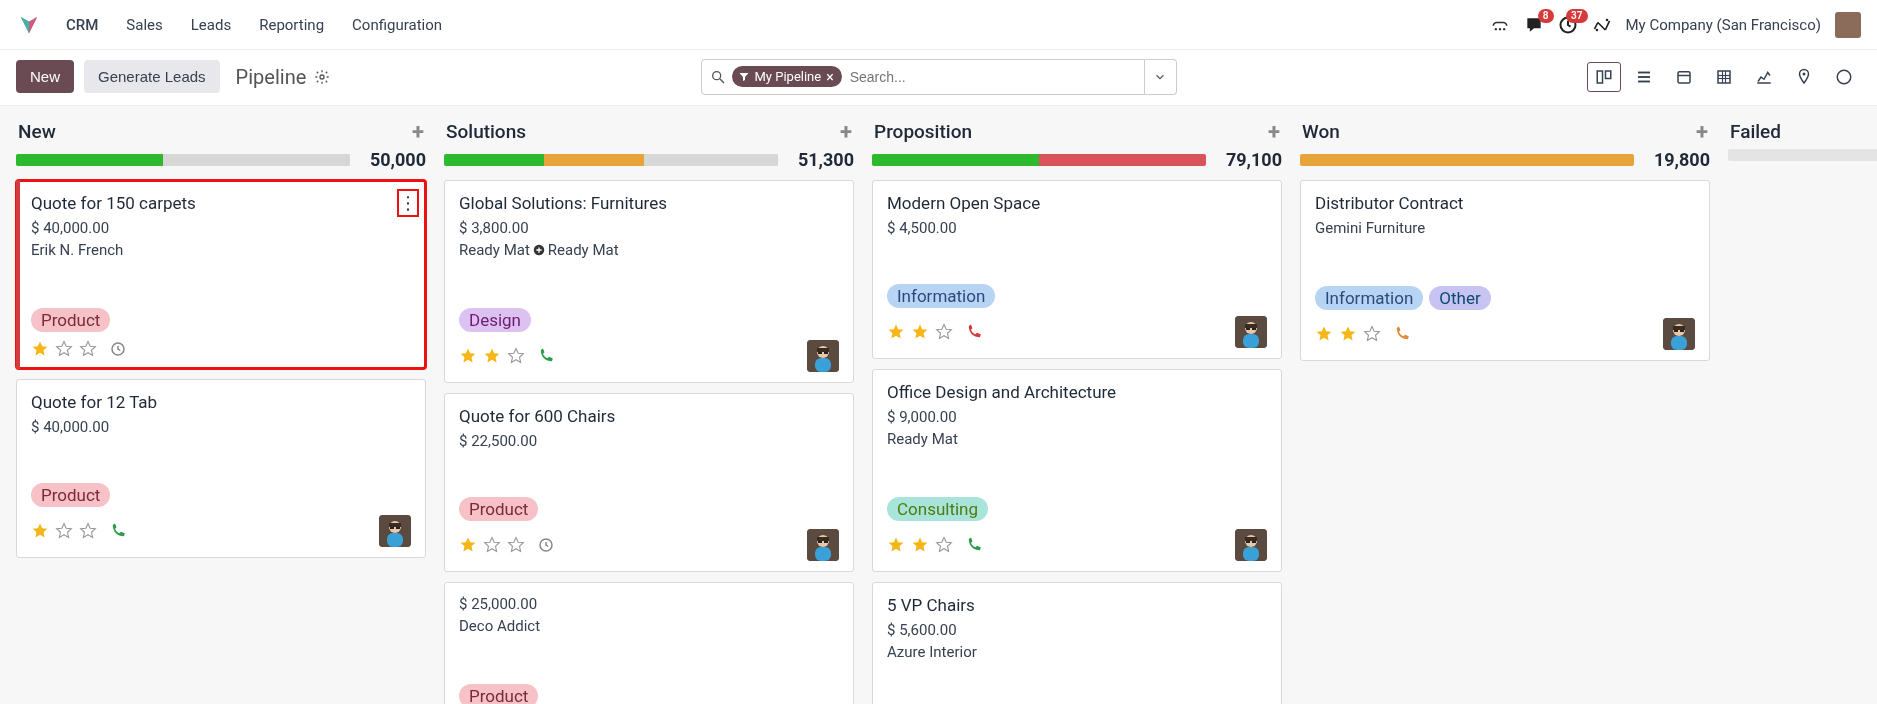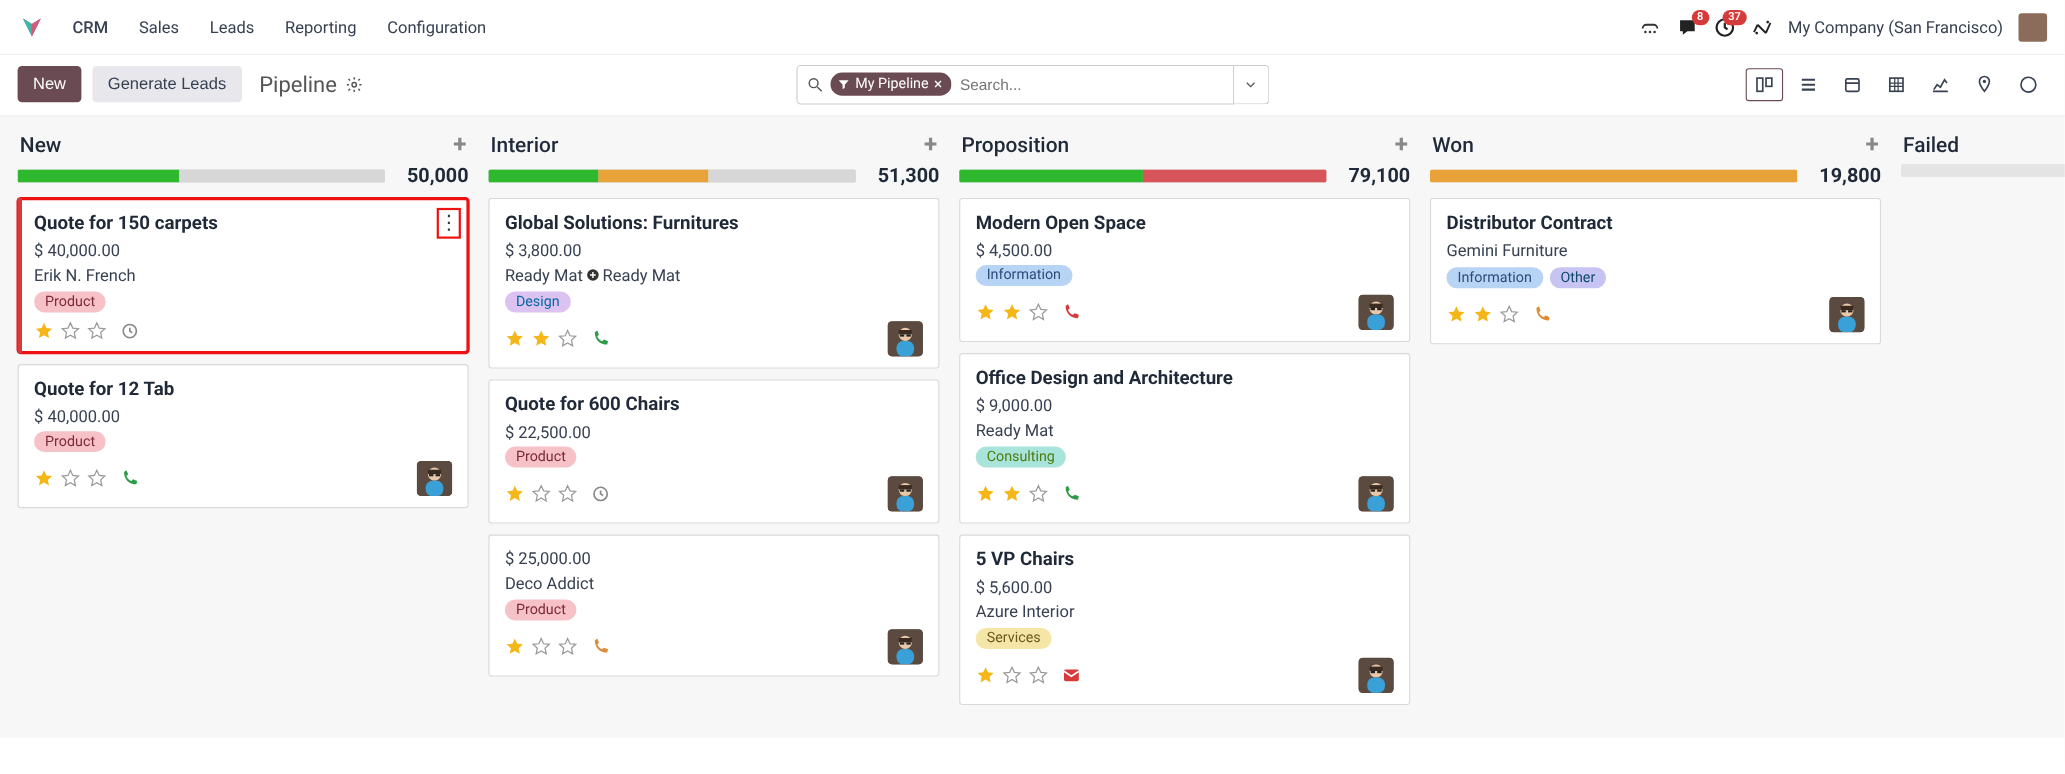--- a/index.html
+++ b/index.html
@@ -17,21 +17,21 @@
   .company-label { font-size: 15px; color: #374151; cursor: pointer; }
   .avatar-top { width: 26px; height: 26px; border-radius: 3px; background: #8b6b5a; }
 
   
   .controlbar { display: flex; align-items: center; padding: 10px 16px 12px; gap: 10px; position: relative; }
   .btn-new { background: #6b4b53; color: #fff; border: none; padding: 8px 14px; border-radius: 4px; font-size: 15px; cursor: pointer; font-weight: 500; }
   .btn-gen { background: #e8e8ec; color: #374151; border: none; padding: 8px 14px; border-radius: 4px; font-size: 15px; cursor: pointer; }
   .breadcrumb { font-size: 20px; color: #555; margin-left: 6px; display: flex; align-items: center; gap: 8px; }
   .gear-small { width: 16px; height: 16px; cursor: pointer; }
   .search-wrap { position: absolute; left: 50%; transform: translateX(-50%); display: flex; align-items: center; }
-  .search-box { display: flex; align-items: center; border: 1px solid #ccc; border-radius: 4px 0 0 4px; height: 36px; padding: 0 8px; width: 398px; background: #fff; }
+  .search-box { display: flex; align-items: center; border: 1px solid #ccc; border-radius: 4px 0 0 4px; height: 36px; padding: 0 8px; width: 444px; background: #fff; }
   .search-icon { width: 16px; height: 16px; margin-right: 6px; color: #666; }
   .filter-chip { display: inline-flex; align-items: center; background: #6b4b53; color: #fff; border-radius: 12px; padding: 3px 8px 3px 6px; font-size: 13px; gap: 5px; }
   .filter-chip .x { cursor: pointer; font-size: 14px; line-height: 1; color: #fff; }
   .search-input { border: none; outline: none; flex: 1; font-size: 14px; padding-left: 8px; }
   .search-drop { border: 1px solid #ccc; border-left: none; height: 36px; width: 32px; display: flex; align-items: center; justify-content: center; border-radius: 0 4px 4px 0; cursor: pointer; background: #fff; }
   .view-switch { margin-left: auto; display: flex; gap: 6px; align-items: center; }
   .view-btn { border: 1px solid transparent; padding: 5px 7px; border-radius: 3px; cursor: pointer; display: inline-flex; background: #fff; }
   .view-btn.active { border-color: #6b4b53; }
   .view-btn svg, .view-btn span.glyph { width: 18px; height: 18px; display: block; color: #374151; }
 
@@ -43,27 +43,27 @@
   .col-plus { font-size: 22px; color: #888; cursor: pointer; font-weight: 700; line-height: 1; }
   .col-sub { display: flex; align-items: center; justify-content: space-between; margin-bottom: 10px; }
   .progress { height: 12px; flex: 1; display: flex; border-radius: 2px; overflow: hidden; margin-right: 20px; background: #d7d7d7; }
   .prog-seg { height: 100%; }
   .col-amount { font-size: 18px; font-weight: 700; color: #1f2937; }
   
   
   .card { background: #fff; border: 1px solid #d9d9d9; border-radius: 3px; padding: 12px 14px 10px; margin-bottom: 10px; position: relative; }
   .card.selected { outline: 3px solid #e11; outline-offset: -2px; }
   .card.selected::before { content: ""; position: absolute; left: -1px; top: -1px; bottom: -1px; width: 4px; background: #d63b3b; }
-  .card-title { font-size: 17px; font-weight: 700; margin-bottom: 6px; }
+  .card-title { font-size: 17px; font-weight: 400; margin-bottom: 6px; }
   .card-amount { font-size: 15px; color: #374151; margin-bottom: 4px; }
   .card-sub { font-size: 15px; color: #374151; margin-bottom: 6px; display: flex; align-items: center; gap: 2px; }
   .tag-row { display: flex; gap: 6px; margin-bottom: 8px; flex-wrap: wrap; }
-  .tag { border-radius: 12px; padding: 2px 10px; font-size: 13px; }
+  .tag { border-radius: 12px; padding: 2px 10px; font-size: 17px; margin-top: 43px; }
   .tag.product { background: #f6c1c7; color: #7a2a38; }
-  .tag.design { background: #dcc2f0; color: #0369a1; }
+  .tag.design { background: #dcc2f0; color: #701a75; }
   .tag.info { background: #b8d4f5; color: #2a4b7a; }
   .tag.other { background: #c7c3f3; color: #0c4a6e; }
   .tag.consulting { background: #a8e4da; color: #4d7c0f; }
   .tag.services { background: #f5e6a8; color: #6a5a1a; }
   .card-foot { display: flex; align-items: center; justify-content: space-between; }
   .foot-left { display: flex; align-items: center; gap: 6px; }
   .star { width: 18px; height: 18px; cursor: pointer; }
   .star.filled { color: #f5b717; }
   .star.empty { color: #999; }
   .extra-icon { width: 18px; height: 18px; margin-left: 6px; display: inline-flex; align-items: center; justify-content: center; cursor: pointer; }
@@ -309,21 +309,21 @@
               <rect x="10" y="8" width="12" height="4" fill="#3a2a1f"></rect>
               <rect x="11" y="12" width="4" height="2" fill="#222"></rect>
               <rect x="17" y="12" width="4" height="2" fill="#222"></rect>
             </svg>
           </div>
       </div>
     </div>
     </div>
     <div class="column">
     <div class="col-head">
-      <span class="col-title">Interior</span>
+      <span class="col-title">Solutions</span>
       <span class="col-plus">+</span>
     </div>
     <div class="col-sub">
       <div class="progress">
           <div class="prog-seg" style="width:30%;background:#2eb82e"></div>
           <div class="prog-seg" style="width:30%;background:#e8a23a"></div>
           <div class="prog-seg" style="width:40%;background:#d7d7d7"></div>
         </div>
       <span class="col-amount">51,300</span>
     </div>

